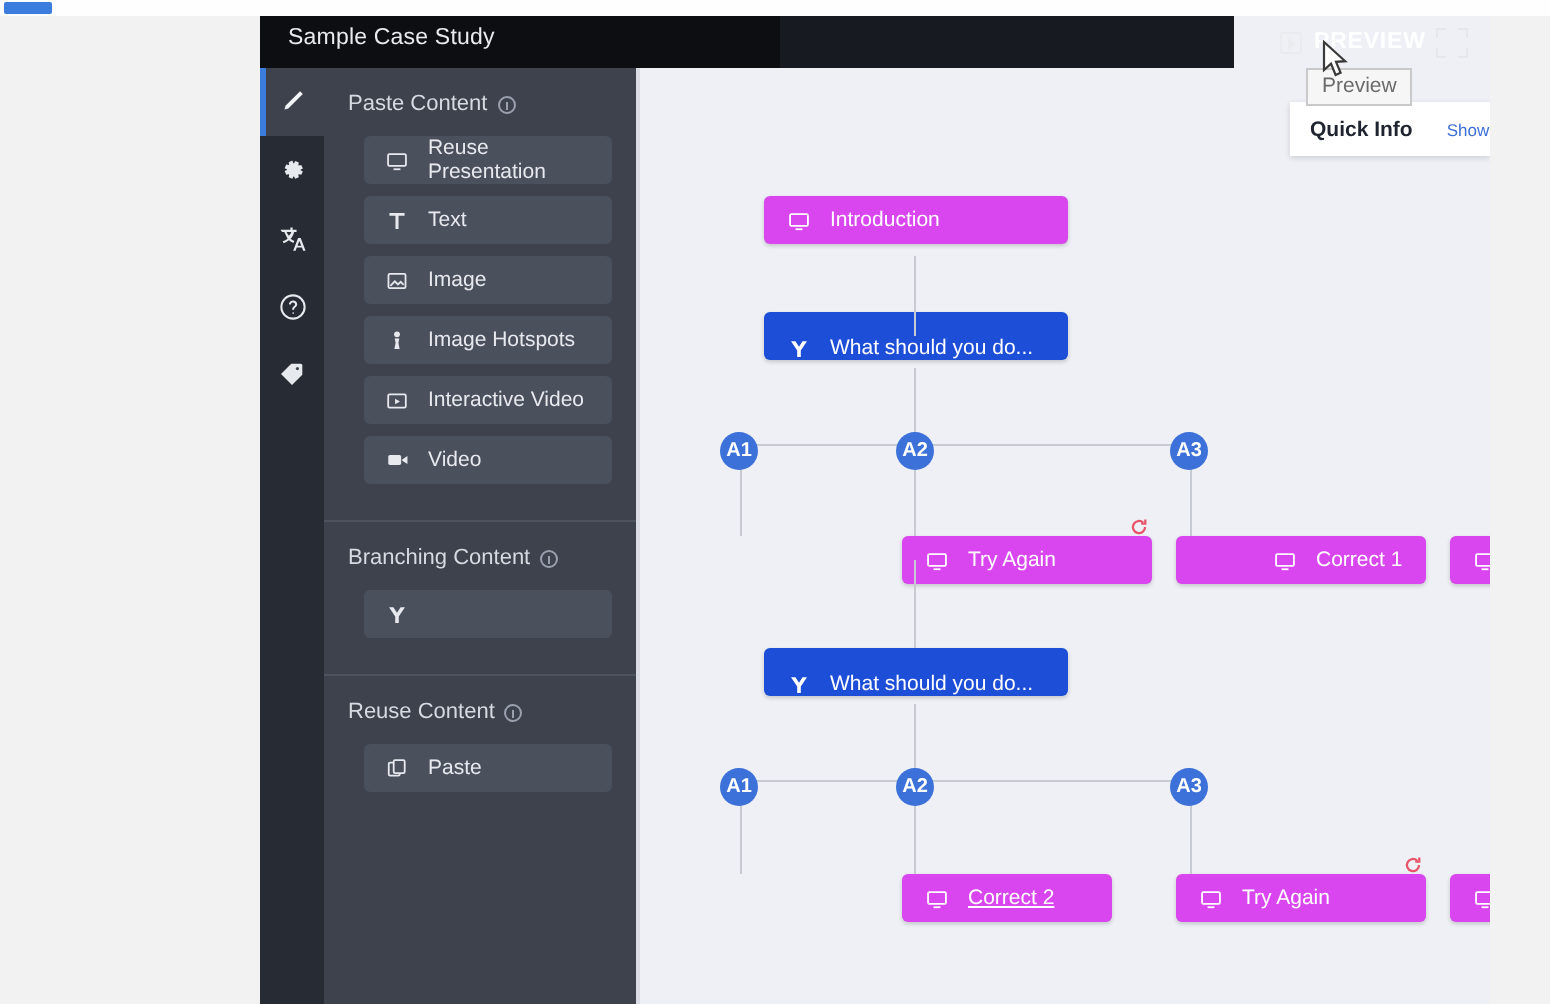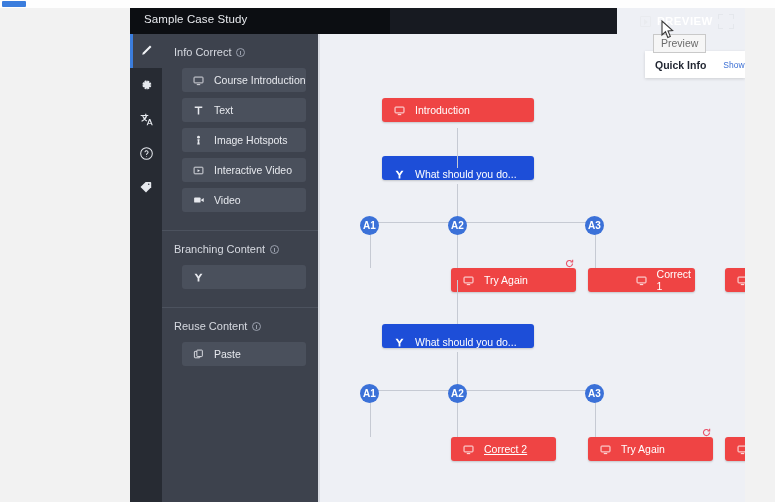--- a/index.html
+++ b/index.html
@@ -148,21 +148,21 @@
   #canvas-left-edge {
     position:absolute; left:188px; top:26px; width:2px; height:468px;
     background:#d9dce3;
   }
   .node {
     position: absolute; height: 24px; border-radius: 3px;
     display: flex; align-items: center; gap: 9px; padding-left: 11px;
     font-size: 10.5px; color: #ffffff; cursor: pointer;
     box-shadow: 0 1px 2px rgba(0,0,0,.18);
   }
-  .node.dark { background: #ef4444; }
+  .node.dark { background: #d946ef; }
   .node.blue { background: #1d4ed8; align-items: flex-end; }
   .node .n-ico { width: 13px; display: flex; align-items: center; justify-content: center; }
   .alt-circle {
     position: absolute; width: 19px; height: 19px; border-radius: 50%;
     background: #3b71d8; color: #fff; font-size: 10px; font-weight: bold;
     display: flex; align-items: center; justify-content: center;
     cursor: pointer; z-index: 6;
   }
   .edge { position: absolute; background: #c6cad3; z-index: 1; }
   .edge.v { width: 1px; }
@@ -250,39 +250,48 @@
           <circle cx="11.1" cy="4.9" r=".9" fill="#3d424d"></circle>
         </svg>
       </span>
     </div>
   </div>
 
   <div id="content-panel">
 
     <div class="panel-section">
       <div class="section-head">
-        <span>Info Correct</span>
+        <span>Paste Content</span>
         <span class="info-dot"></span>
       </div>
       <div class="menu-item">
         <span class="mi-ico">
           <svg width="11" height="11" viewBox="0 0 16 16" fill="none" stroke="#e7e9ee" stroke-width="1.3">
             <rect x="1.5" y="3" width="13" height="8.5" rx="1"></rect>
               <path d="M5.5 14h5"></path>
           </svg>
         </span>
-        <span>Course Introduction</span>
+        <span>Reuse Presentation</span>
       </div>
       <div class="menu-item">
         <span class="mi-ico">
           <svg width="11" height="11" viewBox="0 0 16 16" fill="#e7e9ee">
             <path d="M2.5 2.2h11v2H9.1v9.6H6.9V4.2H2.5z"></path>
           </svg>
         </span>
         <span>Text</span>
+      </div>
+      <div class="menu-item">
+        <span class="mi-ico">
+          <svg width="11" height="11" viewBox="0 0 16 16" fill="none" stroke="#e7e9ee" stroke-width="1.3">
+            <rect x="1.8" y="2.8" width="12.4" height="10.4" rx="1"></rect>
+            <path d="M3.2 11.6l3.2-3.4 2.3 2.3 2-1.9 2.1 2.2" fill="none"></path>
+          </svg>
+        </span>
+        <span>Image</span>
       </div>
       <div class="menu-item">
         <span class="mi-ico">
           <svg width="11" height="11" viewBox="0 0 16 16" fill="#e7e9ee">
             <circle cx="8" cy="3.1" r="2.1"></circle>
             <path d="M6.3 6.2h3.4l-.7 3.1.9 4.6H6.1l.9-4.6z"></path>
           </svg>
         </span>
         <span>Image Hotspots</span>
       </div>
@@ -387,21 +396,21 @@
 
     <div class="node dark" style="left:133px; top:234px; width:125px;">
       <span class="n-ico">
         <svg width="11" height="11" viewBox="0 0 16 16" fill="none" stroke="#ffffff" stroke-width="1.3">
           <rect x="1.5" y="3" width="13" height="8.5" rx="1"></rect>
             <path d="M5.5 14h5"></path>
         </svg>
       </span>
       <span>Try Again</span>
     </div>
-    <div class="node dark" style="left:270px; top:234px; width:107px;padding-left:48px;">
+    <div class="node dark" style="left:270px; top:234px; width:125px;padding-left:48px;">
       <span class="n-ico">
         <svg width="11" height="11" viewBox="0 0 16 16" fill="none" stroke="#ffffff" stroke-width="1.3">
           <rect x="1.5" y="3" width="13" height="8.5" rx="1"></rect>
             <path d="M5.5 14h5"></path>
         </svg>
       </span>
       <span>Correct 1</span>
     </div>
     <div class="node dark" style="left:407px; top:234px; width:125px;">
       <span class="n-ico">

